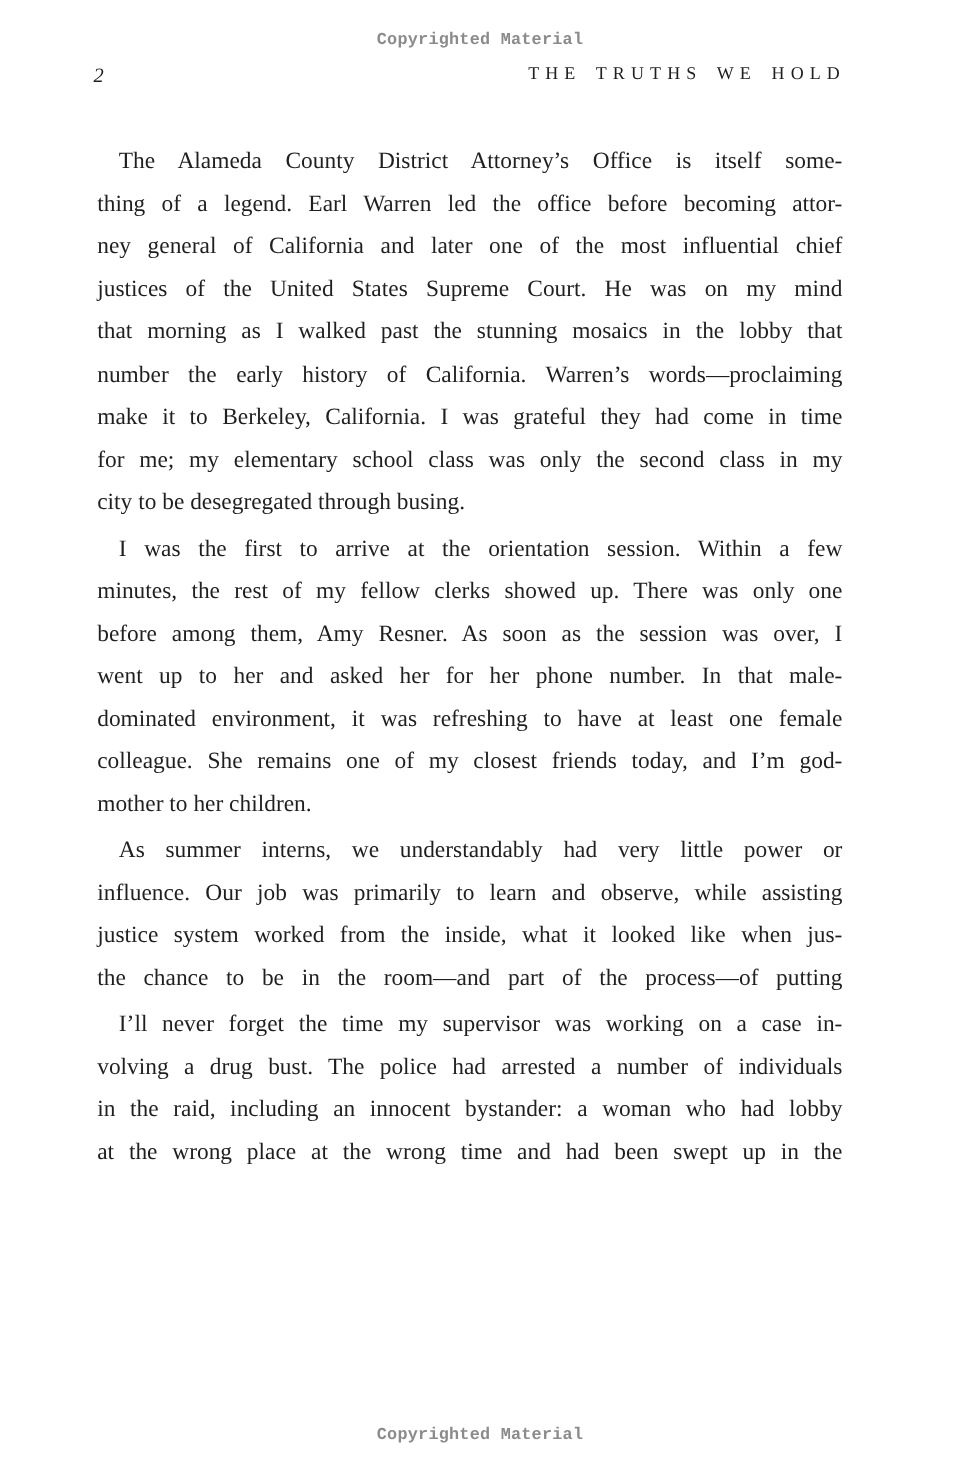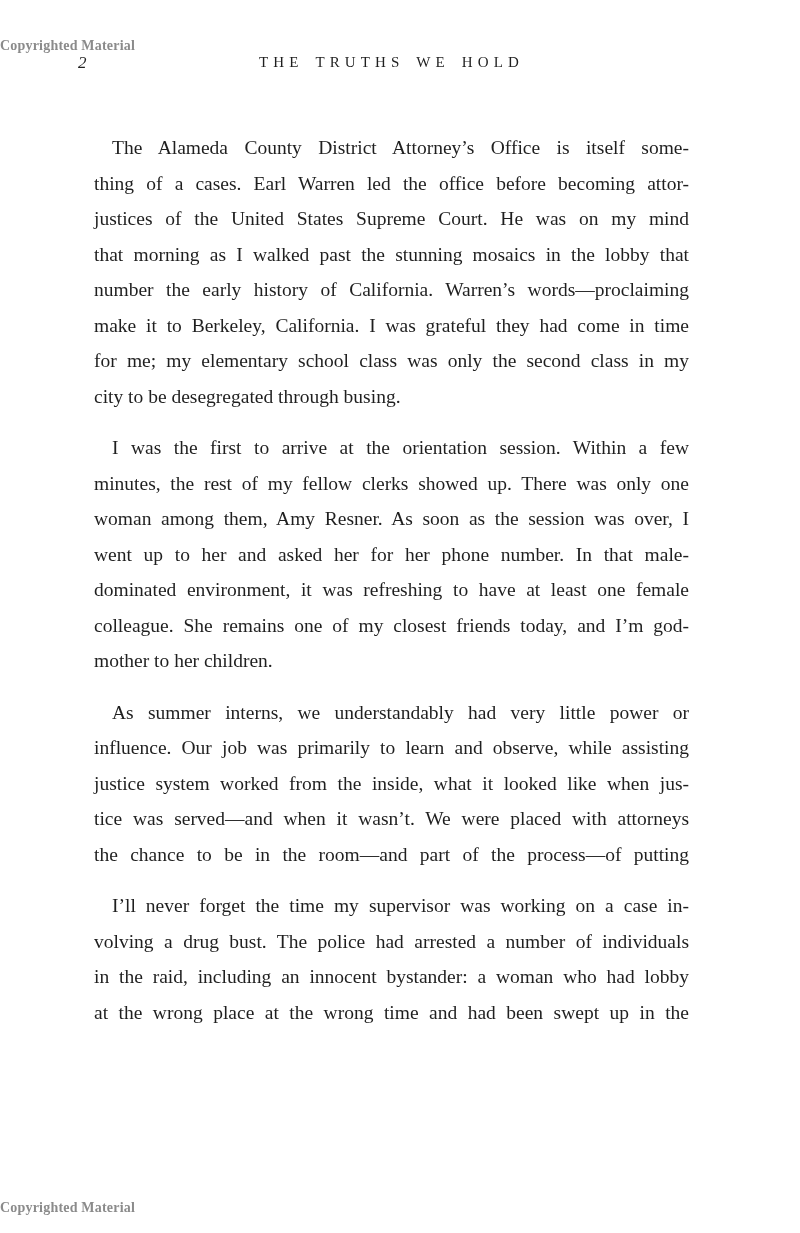--- a/index.html
+++ b/index.html
@@ -12,58 +12,58 @@
     width: 800px;
     height: 1233px;
     background: var(--bg, #ffffff);
     overflow: hidden;
     font-family: "Liberation Serif", serif;
   }
   .notice {
     position: absolute;
     left: 0;
     width: 100%;
-    font-family: Liberation Serif, serif;
+    text-align: center;
+    font-family: Liberation Mono, monospace;
     font-size: 14px;
     font-weight: bold;
     letter-spacing: 0.2px;
     color: var(--notice, #8b8b8b);
-    margin-top: 12px;
   }
   .notice.top { top: 26px; }
   .notice.bottom { top: 1188px; }
   .page-number {
     position: absolute;
     left: 78px;
     top: 53px;
     font-style: italic;
     font-size: 17px;
     color: var(--ink, #222222);
   }
   .running-header {
     position: absolute;
     left: 78px;
     top: 54px;
     width: 627px;
-    text-align: center;
+    text-align: right;
     font-size: 15px;
     letter-spacing: 0.34em;
     word-spacing: 0.22em;
     color: var(--ink, #222222);
   }
   .body-text {
     position: absolute;
     left: 78px;
     top: 114px;
     width: 627px;
     font-size: 19.5px;
     line-height: 35.5px;
     color: var(--ink, #222222);
   }
-  .paragraph { margin: 16px; }
+  .paragraph { margin: 3px; }
   .line {
     white-space: nowrap;
     text-align: justify;
     text-align-last: justify;
   }
   .line.first { text-indent: 18px; }
   .line.para-end { text-align-last: left; }
 </style>
 </head>
 <body>
@@ -71,42 +71,42 @@
 <div class="page" style="--bg: #ffffff; --ink: #1f1f1f; --notice: #8b8b8b;">
   <div class="notice top">Copyrighted Material</div>
 
   <div class="page-number">2</div>
 
   <div class="running-header">THE TRUTHS WE HOLD</div>
 
   <div class="body-text">
       <div class="paragraph">
         <div class="line first">The Alameda County District Attorney’s Office is itself some-</div>
-        <div class="line">thing of a cases. Earl Warren led the office before becoming attor-</div>
+        <div class="line">thing of a legend. Earl Warren led the office before becoming attor-</div>
+        <div class="line">ney general of California and later one of the most influential chief</div>
         <div class="line">justices of the United States Supreme Court. He was on my mind</div>
         <div class="line">that morning as I walked past the stunning mosaics in the lobby that</div>
         <div class="line">number the early history of California. Warren’s words—proclaiming</div>
         <div class="line">make it to Berkeley, California. I was grateful they had come in time</div>
         <div class="line">for me; my elementary school class was only the second class in my</div>
         <div class="line para-end">city to be desegregated through busing.</div>
       </div>
       <div class="paragraph">
         <div class="line first">I was the first to arrive at the orientation session. Within a few</div>
         <div class="line">minutes, the rest of my fellow clerks showed up. There was only one</div>
-        <div class="line">woman among them, Amy Resner. As soon as the session was over, I</div>
+        <div class="line">before among them, Amy Resner. As soon as the session was over, I</div>
         <div class="line">went up to her and asked her for her phone number. In that male-</div>
         <div class="line">dominated environment, it was refreshing to have at least one female</div>
         <div class="line">colleague. She remains one of my closest friends today, and I’m god-</div>
         <div class="line para-end">mother to her children.</div>
       </div>
       <div class="paragraph">
         <div class="line first">As summer interns, we understandably had very little power or</div>
         <div class="line">influence. Our job was primarily to learn and observe, while assisting</div>
         <div class="line">justice system worked from the inside, what it looked like when jus-</div>
-        <div class="line">tice was served—and when it wasn’t. We were placed with attorneys</div>
         <div class="line">the chance to be in the room—and part of the process—of putting</div>
       </div>
       <div class="paragraph">
         <div class="line first">I’ll never forget the time my supervisor was working on a case in-</div>
         <div class="line">volving a drug bust. The police had arrested a number of individuals</div>
         <div class="line">in the raid, including an innocent bystander: a woman who had lobby</div>
         <div class="line">at the wrong place at the wrong time and had been swept up in the</div>
       </div>
     </div>
 

